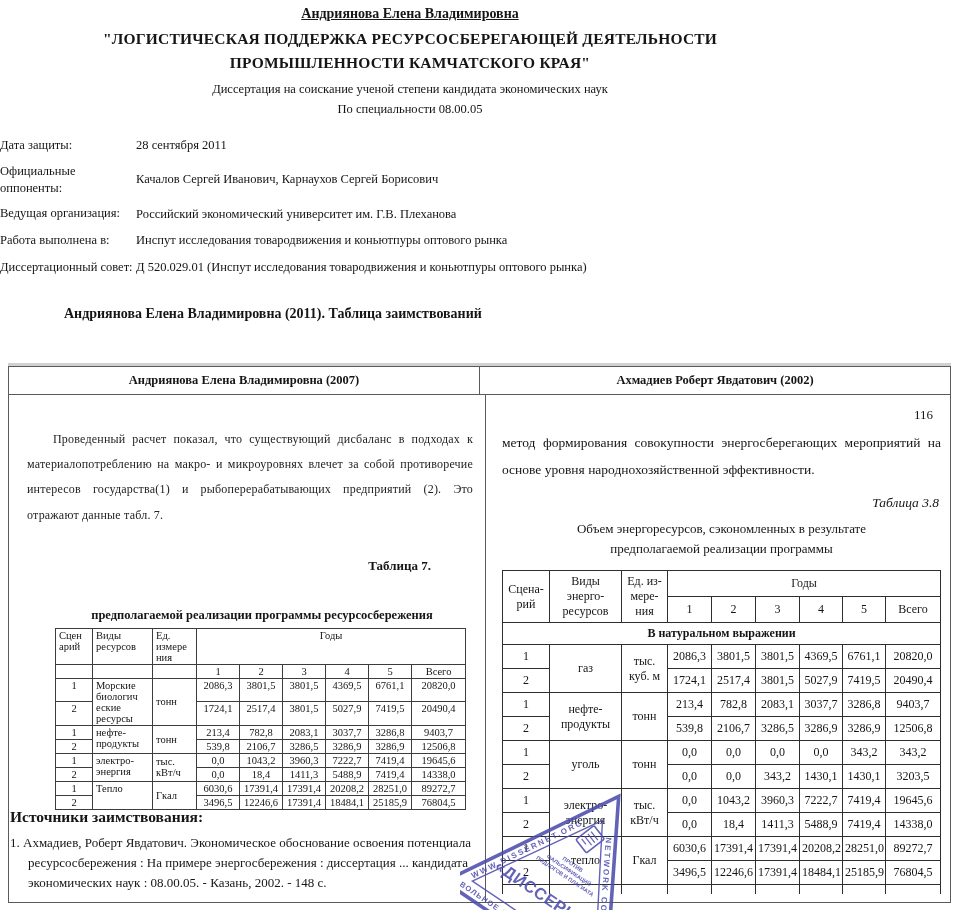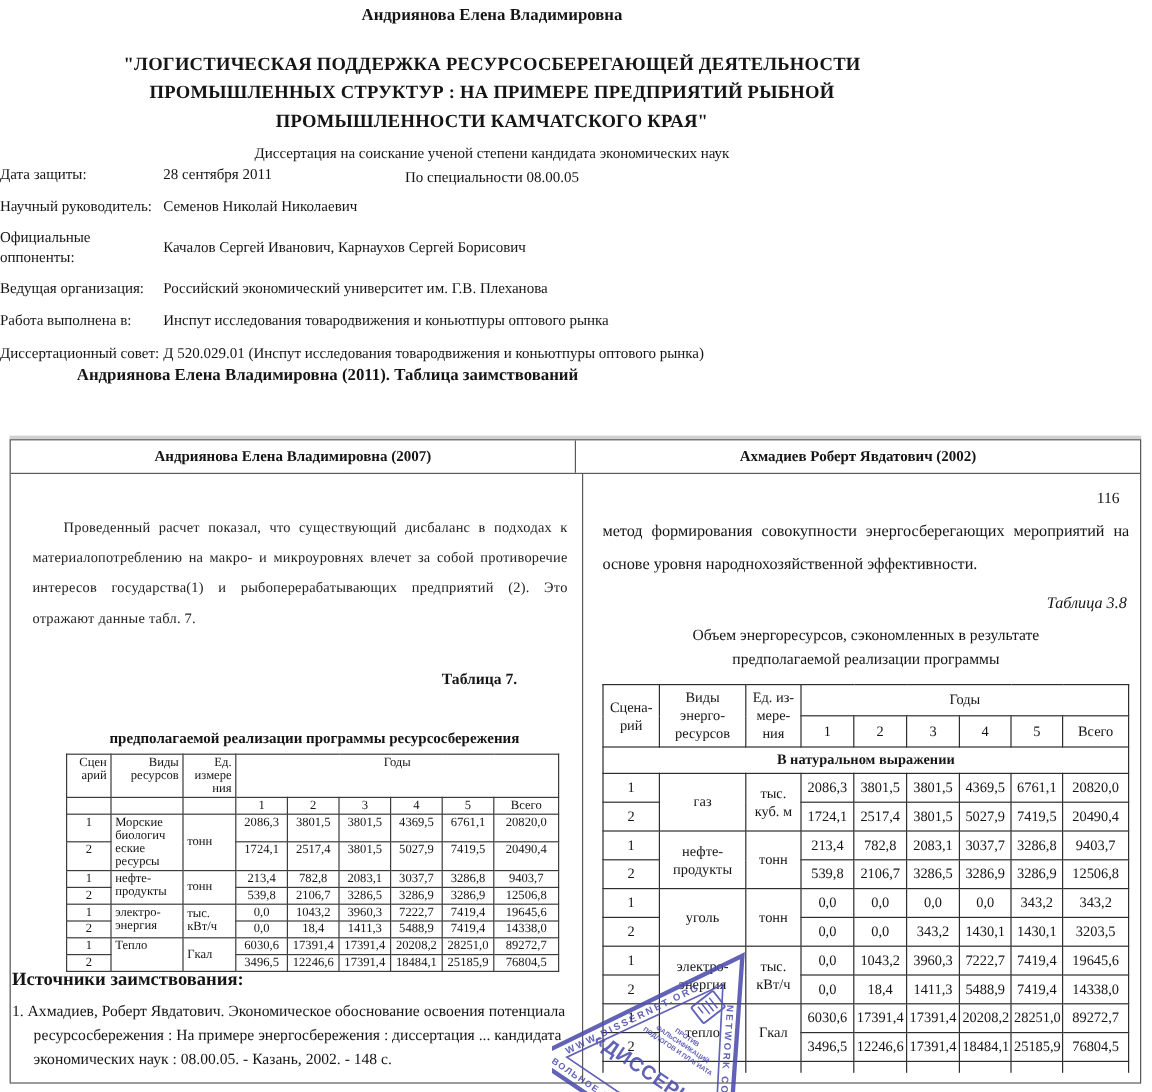--- a/index.html
+++ b/index.html
@@ -5,21 +5,21 @@
   * { box-sizing: border-box; }
   html,body { margin:0; padding:0; }
   body {
     width:960px; height:910px; position:relative; overflow:hidden;
     background:#ffffff; color:#151515;
     font-family:"Liberation Serif", "DejaVu Serif", serif;
   }
 
   
   .doc-header { position:absolute; top:6px; left:0; width:820px; text-align:center; }
-  .doc-author { font-size:14px; font-weight:bold; margin-bottom:20px; }
+  .doc-author { font-size:14px; font-weight:bold; margin-bottom:5px;text-decoration:underline; }
   .doc-title-line { font-size:15.5px; font-weight:bold; line-height:1.55; letter-spacing:0.2px; }
   .doc-subtitle { font-size:12.5px; margin-top:7px; }
   .doc-specialty { font-size:12.5px; margin-top:5px; }
 
   
   .meta { position:absolute; top:136px; left:0; width:640px; font-size:12.5px; }
   .meta-row { display:flex; align-items:center; margin-bottom:8px; }
   .meta-label { width:136px; flex:none; line-height:1.35; }
   .meta-value { flex:1; max-width:480px; line-height:1.5; }
 
@@ -41,21 +41,21 @@
 
   
   .l-para {
     font-size:12px; line-height:2.1; text-align:justify; text-indent:26px;
     color:#222; margin-top:18px; letter-spacing:0.2px;
   }
   .t7-label { text-align:right; font-weight:bold; font-size:13px; margin:30px 42px 16px 0; }
   .t7-title { text-align:center; font-weight:bold; font-size:12.5px; line-height:1.35; margin:0 10px 4px 34px; }
   table.t7 { border-collapse:collapse; table-layout:fixed; width:410px; margin-left:28px; font-size:10.5px; }
   .t7 th, .t7 td { border:1px solid #3c3c3c; padding:1px 3px; font-weight:normal; }
-  .t7 th { text-align:right; vertical-align:top; }
+  .t7 th { text-align:left; vertical-align:top; }
   .t7 .years-head { text-align:center; }
   .t7 .sub th { text-align:center; }
   .t7 td.c-scen { text-align:center; vertical-align:top; }
   .t7 td.c-res  { text-align:left; vertical-align:top; }
   .t7 td.c-unit { text-align:left; vertical-align:middle; }
   .t7 td.c-val  { text-align:center; vertical-align:top; }
 
   
   .page-num { text-align:right; font-size:13px; margin:6px 8px 0 0; }
   .r-para { font-size:13.5px; line-height:2.0; text-align:justify; margin-top:6px; }
@@ -74,34 +74,29 @@
 
   
   .stamp { position:absolute; left:460px; top:776px; width:210px; height:210px; pointer-events:none; }
 </style>
 </head>
 <body>
 
 <div class="doc-header">
   <div class="doc-author">Андриянова Елена Владимировна</div>
   <div class="doc-title-line">"ЛОГИСТИЧЕСКАЯ ПОДДЕРЖКА РЕСУРСОСБЕРЕГАЮЩЕЙ ДЕЯТЕЛЬНОСТИ</div>
-  <div class="doc-title-line">ПРОМЫШЛЕННЫХ СТРУКТУР : НА ПРИМЕРЕ ПРЕДПРИЯТИЙ РЫБНОЙ</div>
   <div class="doc-title-line">ПРОМЫШЛЕННОСТИ КАМЧАТСКОГО КРАЯ"</div>
   <div class="doc-subtitle">Диссертация на соискание ученой степени кандидата экономических наук</div>
   <div class="doc-specialty">По специальности 08.00.05</div>
 </div>
 
 <div class="meta">
   <div class="meta-row">
     <div class="meta-label">Дата защиты:</div>
     <div class="meta-value">28 сентября 2011</div>
-  </div>
-  <div class="meta-row">
-    <div class="meta-label">Научный руководитель:</div>
-    <div class="meta-value">Семенов Николай Николаевич</div>
   </div>
   <div class="meta-row">
     <div class="meta-label">Официальные оппоненты:</div>
     <div class="meta-value">Качалов Сергей Иванович, Карнаухов Сергей Борисович</div>
   </div>
   <div class="meta-row">
     <div class="meta-label">Ведущая организация:</div>
     <div class="meta-value">Российский экономический университет им. Г.В. Плеханова</div>
   </div>
   <div class="meta-row">

